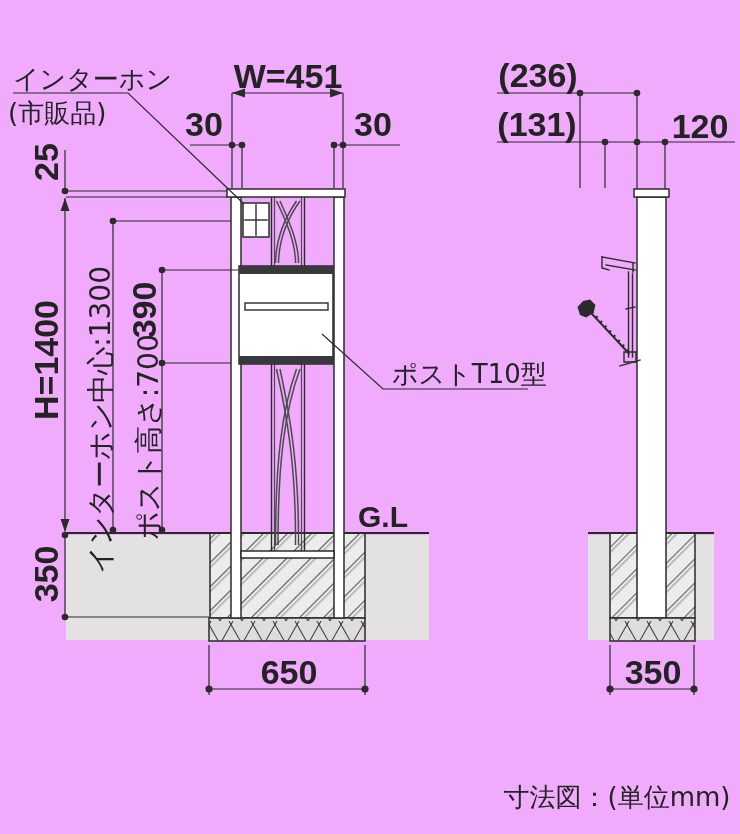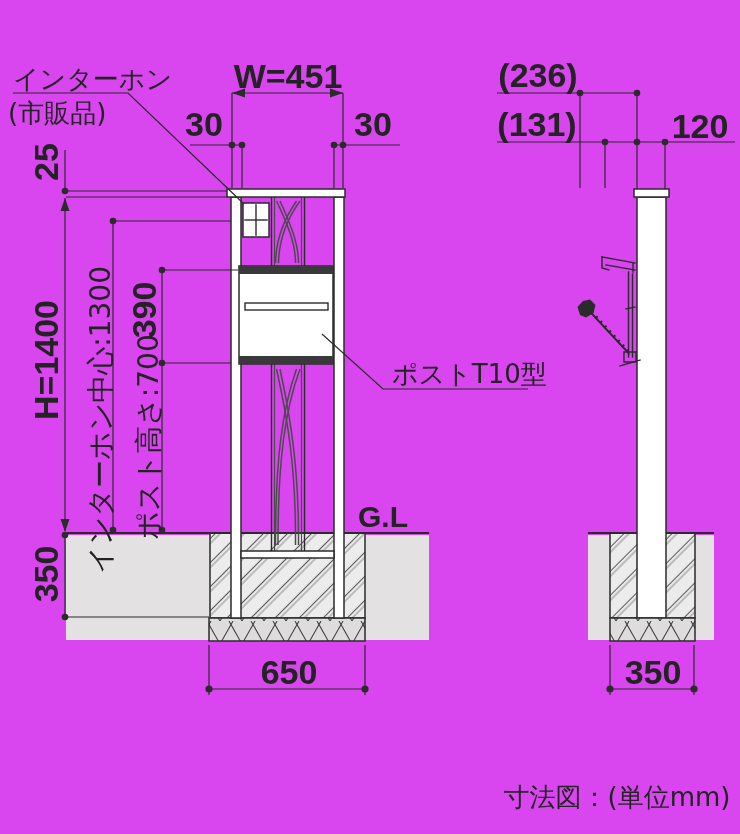--- a/index.html
+++ b/index.html
@@ -1,16 +1,16 @@
 <!DOCTYPE html>
 <html><head>
 <meta charset="utf-8">
 <style>
   html,body{margin:0;padding:0;background:#fff;}
-  .canvas{position:relative;width:740px;height:834px;background:#d946ef;overflow:hidden;}
+  .canvas{position:relative;width:740px;height:834px;background:#f0abfc;overflow:hidden;}
   svg{position:absolute;left:0;top:0;}
   .ln   {stroke:#2b2b2b;stroke-width:1.4;fill:none;stroke-linecap:square;}
   .lng  {stroke:#2b2b2b;stroke-width:2.2;fill:none;}
   .dim  {stroke:#2b2b2b;stroke-width:1.2;fill:none;stroke-linecap:butt;}
   .dot  {fill:#2b2b2b;stroke:none;}
   .arr  {fill:#2b2b2b;stroke:none;}
   .fillw{fill:#ffffff;stroke:#2b2b2b;stroke-width:1.5;}
   .dark {fill:#39393b;stroke:none;}
   .orn  {stroke:#4b4b4b;stroke-width:1.5;fill:none;}
   .pnl  {stroke:#4b4b4b;stroke-width:1.2;fill:none;}

